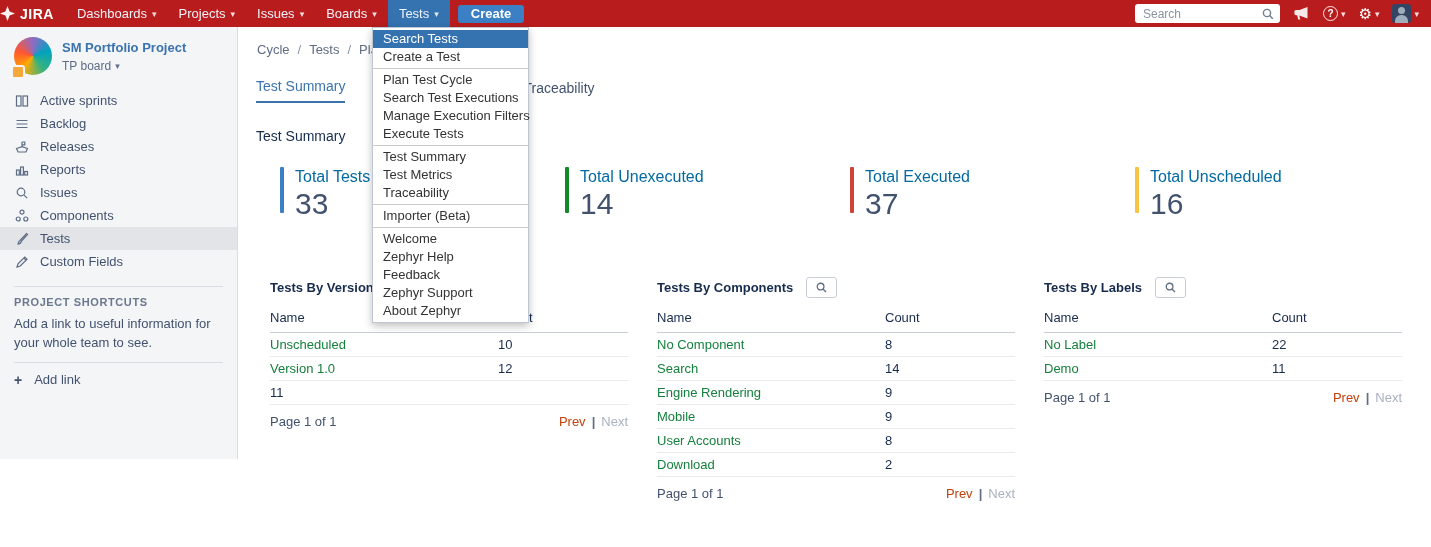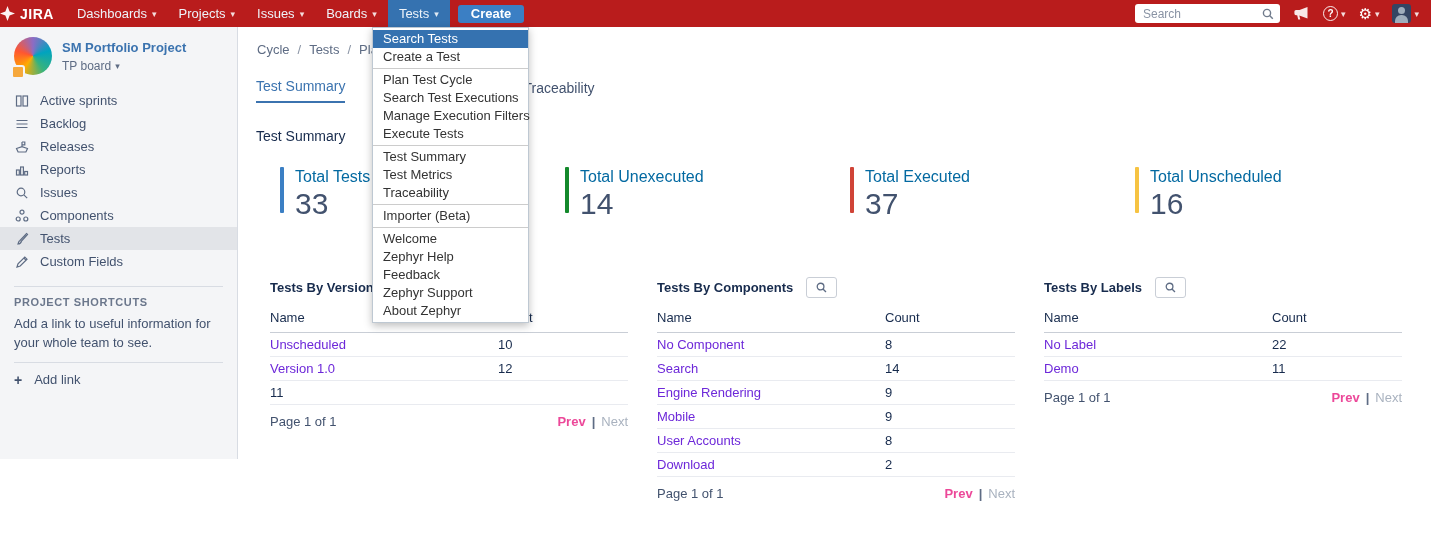--- a/index.html
+++ b/index.html
@@ -64,25 +64,25 @@
   .stat-value { font-size:30px; color:#42526e; margin-top:1px; line-height:1.1; }
   .tables { display:flex; padding-left:31px; gap:29px; margin-top:56px; }
   .tbl { width:358px; }
   .tbl-head { display:flex; align-items:center; gap:13px; height:22px; }
   .tbl-title { font-size:13px; font-weight:bold; color:#172b4d; }
   .tbl-search { width:31px; height:21px; background:#fff; border:1px solid #c9ced6; border-radius:3px; display:flex; align-items:center; justify-content:center; cursor:pointer; }
   .thead { display:flex; margin-top:12px; padding-bottom:7px; border-bottom:1px solid #c9ced6; font-weight:normal; color:#172b4d; }
   .th-name { flex:1; }
   .th-count { width:130px; }
   .trow { display:flex; align-items:center; height:24px; border-bottom:1px solid #e9ebf0; }
-  .row-link { flex:1; color:#6d28d9; }
+  .row-link { flex:1; color:#15803d; }
   .row-count { width:130px; color:#172b4d; }
   .tfoot { display:flex; justify-content:space-between; margin-top:9px; font-size:13px; color:#42526e; }
   .pager { display:flex; gap:6px; align-items:center; }
-  .pager .prev { color:#ec4899;font-weight:bold; }
+  .pager .prev { color:#c2410c; }
   .psep { color:#5e6c84; font-weight:bold; }
   .pager .next { color:#a9b2bf; }
 
   
   .dropdown { position:absolute; left:372px; top:27px; width:157px; background:#fff; border:1px solid #bec8d2; box-shadow:0 3px 8px rgba(0,0,0,.25); z-index:60; padding:2px 0; }
   .dd-item { height:18px; line-height:18px; padding:0 10px; font-size:13px; color:#333; white-space:nowrap; cursor:pointer; }
   .dd-item.hl { background:#3572b0; color:#fff; }
   .dd-sep { border-top:1px solid #ccc; margin:2px 0; }
 </style>
 </head>

